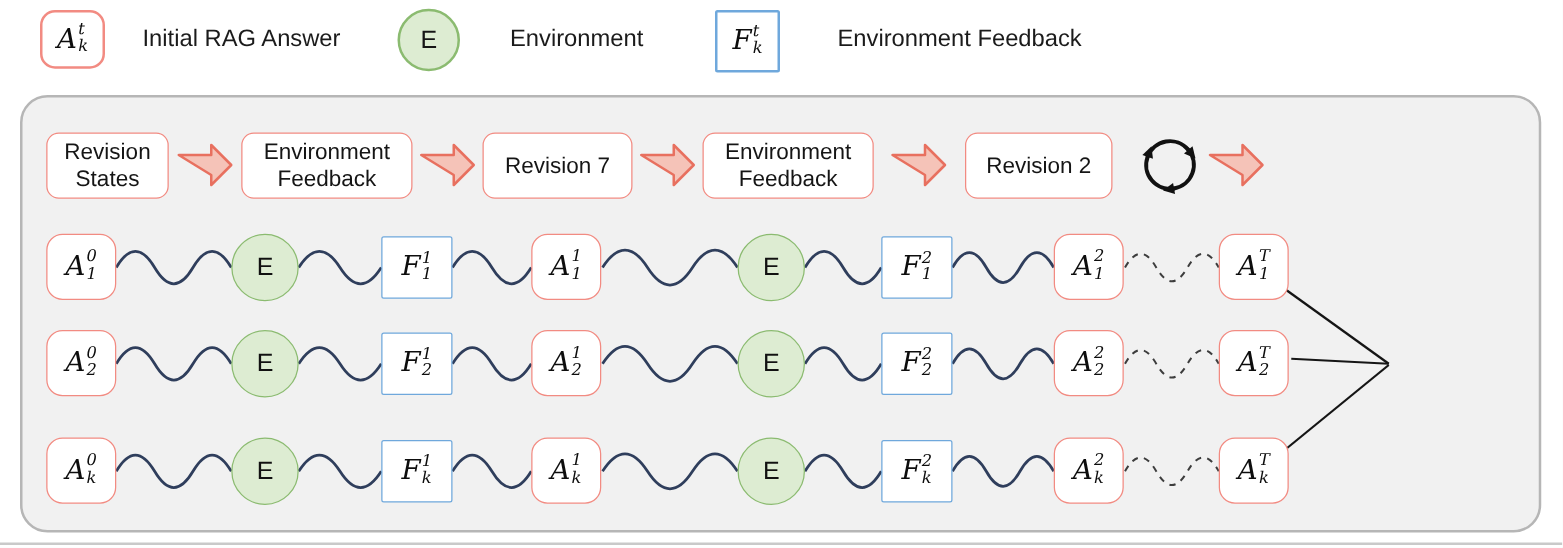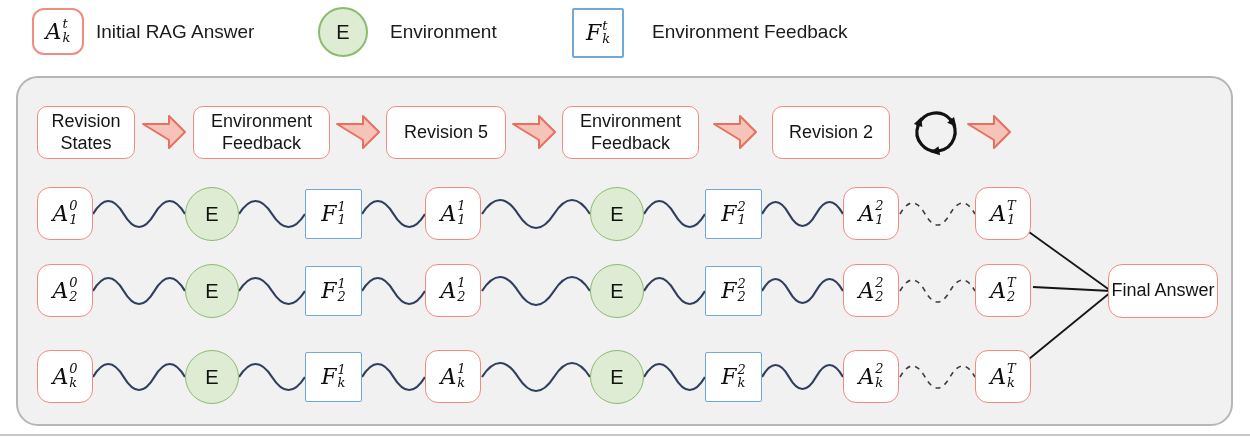--- a/index.html
+++ b/index.html
@@ -20,21 +20,21 @@
              font-size:18px;line-height:1.2;text-align:center;display:flex;align-items:center;justify-content:center;}
   .m{display:inline-flex;align-items:center;font-family:"DejaVu Serif",serif;font-style:italic;color:#0d0d0d;}
   .m-main{font-size:22px;line-height:1;}
   .m-scripts{display:inline-flex;flex-direction:column;font-size:13px;line-height:1.02;margin-left:1px;
              transform:translateY(-1px);}
   .lg-sym{position:absolute;display:flex;align-items:center;justify-content:center;box-sizing:border-box;}
   .lg-a{left:32px;top:8px;width:52px;height:47px;background:#fff;border:2px solid #f28b82;border-radius:12px;}
   .lg-e{left:318px;top:7px;width:50px;height:50px;background:#ddecd2;border:2px solid #8bbb70;border-radius:50%;
         font-size:20px;}
   .lg-f{left:572px;top:8px;width:52px;height:50px;background:#fff;border:2px solid #6fa8dc;border-radius:2px;}
-  .lg-label{position:absolute;top:8px;height:48px;display:flex;align-items:center;font-size:19px;color:#1b1b1b;}
+  .lg-label{position:absolute;top:8px;height:48px;display:flex;align-items:center;font-size:19px;color:#1b1b1b;margin-left:18px;}
   .bottom-rule{position:absolute;left:0;top:434px;width:1250px;height:2px;background:#c9c9c9;}
 </style>
 </head>
 <body>
 
 <div class="stage">
 
   <div>
     <div class="lg-sym lg-a">
       <span class="m">
@@ -104,21 +104,21 @@
 
     <g stroke="#151515" stroke-width="1.8">
       <path d="M1029,232 L1111,291"></path>
       <path d="M1033,287 L1111,291"></path>
       <path d="M1029,359 L1111,292"></path>
     </g>
   </svg>
 
   <div class="hbox" style="left:37px;top:106px;width:98px;height:53px;">Revision States</div>
   <div class="hbox" style="left:193px;top:106px;width:137px;height:53px;">Environment Feedback</div>
-  <div class="hbox" style="left:386px;top:106px;width:120px;height:53px;">Revision 5</div>
+  <div class="hbox" style="left:386px;top:106px;width:120px;height:53px;">Revision 7</div>
   <div class="hbox" style="left:562px;top:106px;width:137px;height:53px;">Environment Feedback</div>
   <div class="hbox" style="left:772px;top:106px;width:118px;height:53px;">Revision 2</div>
 
   <div class="node a-box" style="left:37px;top:187px;">
       <span class="m">
         <span class="m-main">A</span>
         <span class="m-scripts">
           <span>0</span>
           <span>1</span>
         </span>
@@ -291,16 +291,15 @@
   <div class="node a-box" style="left:975px;top:350px;">
       <span class="m">
         <span class="m-main">A</span>
         <span class="m-scripts">
           <span>T</span>
           <span>k</span>
         </span>
       </span>
     </div>
 
-  <div class="node final-box" style="left:1108px;top:264px;">Final Answer</div>
 
   <div class="bottom-rule"></div>
 </div>
 
 </body></html>

